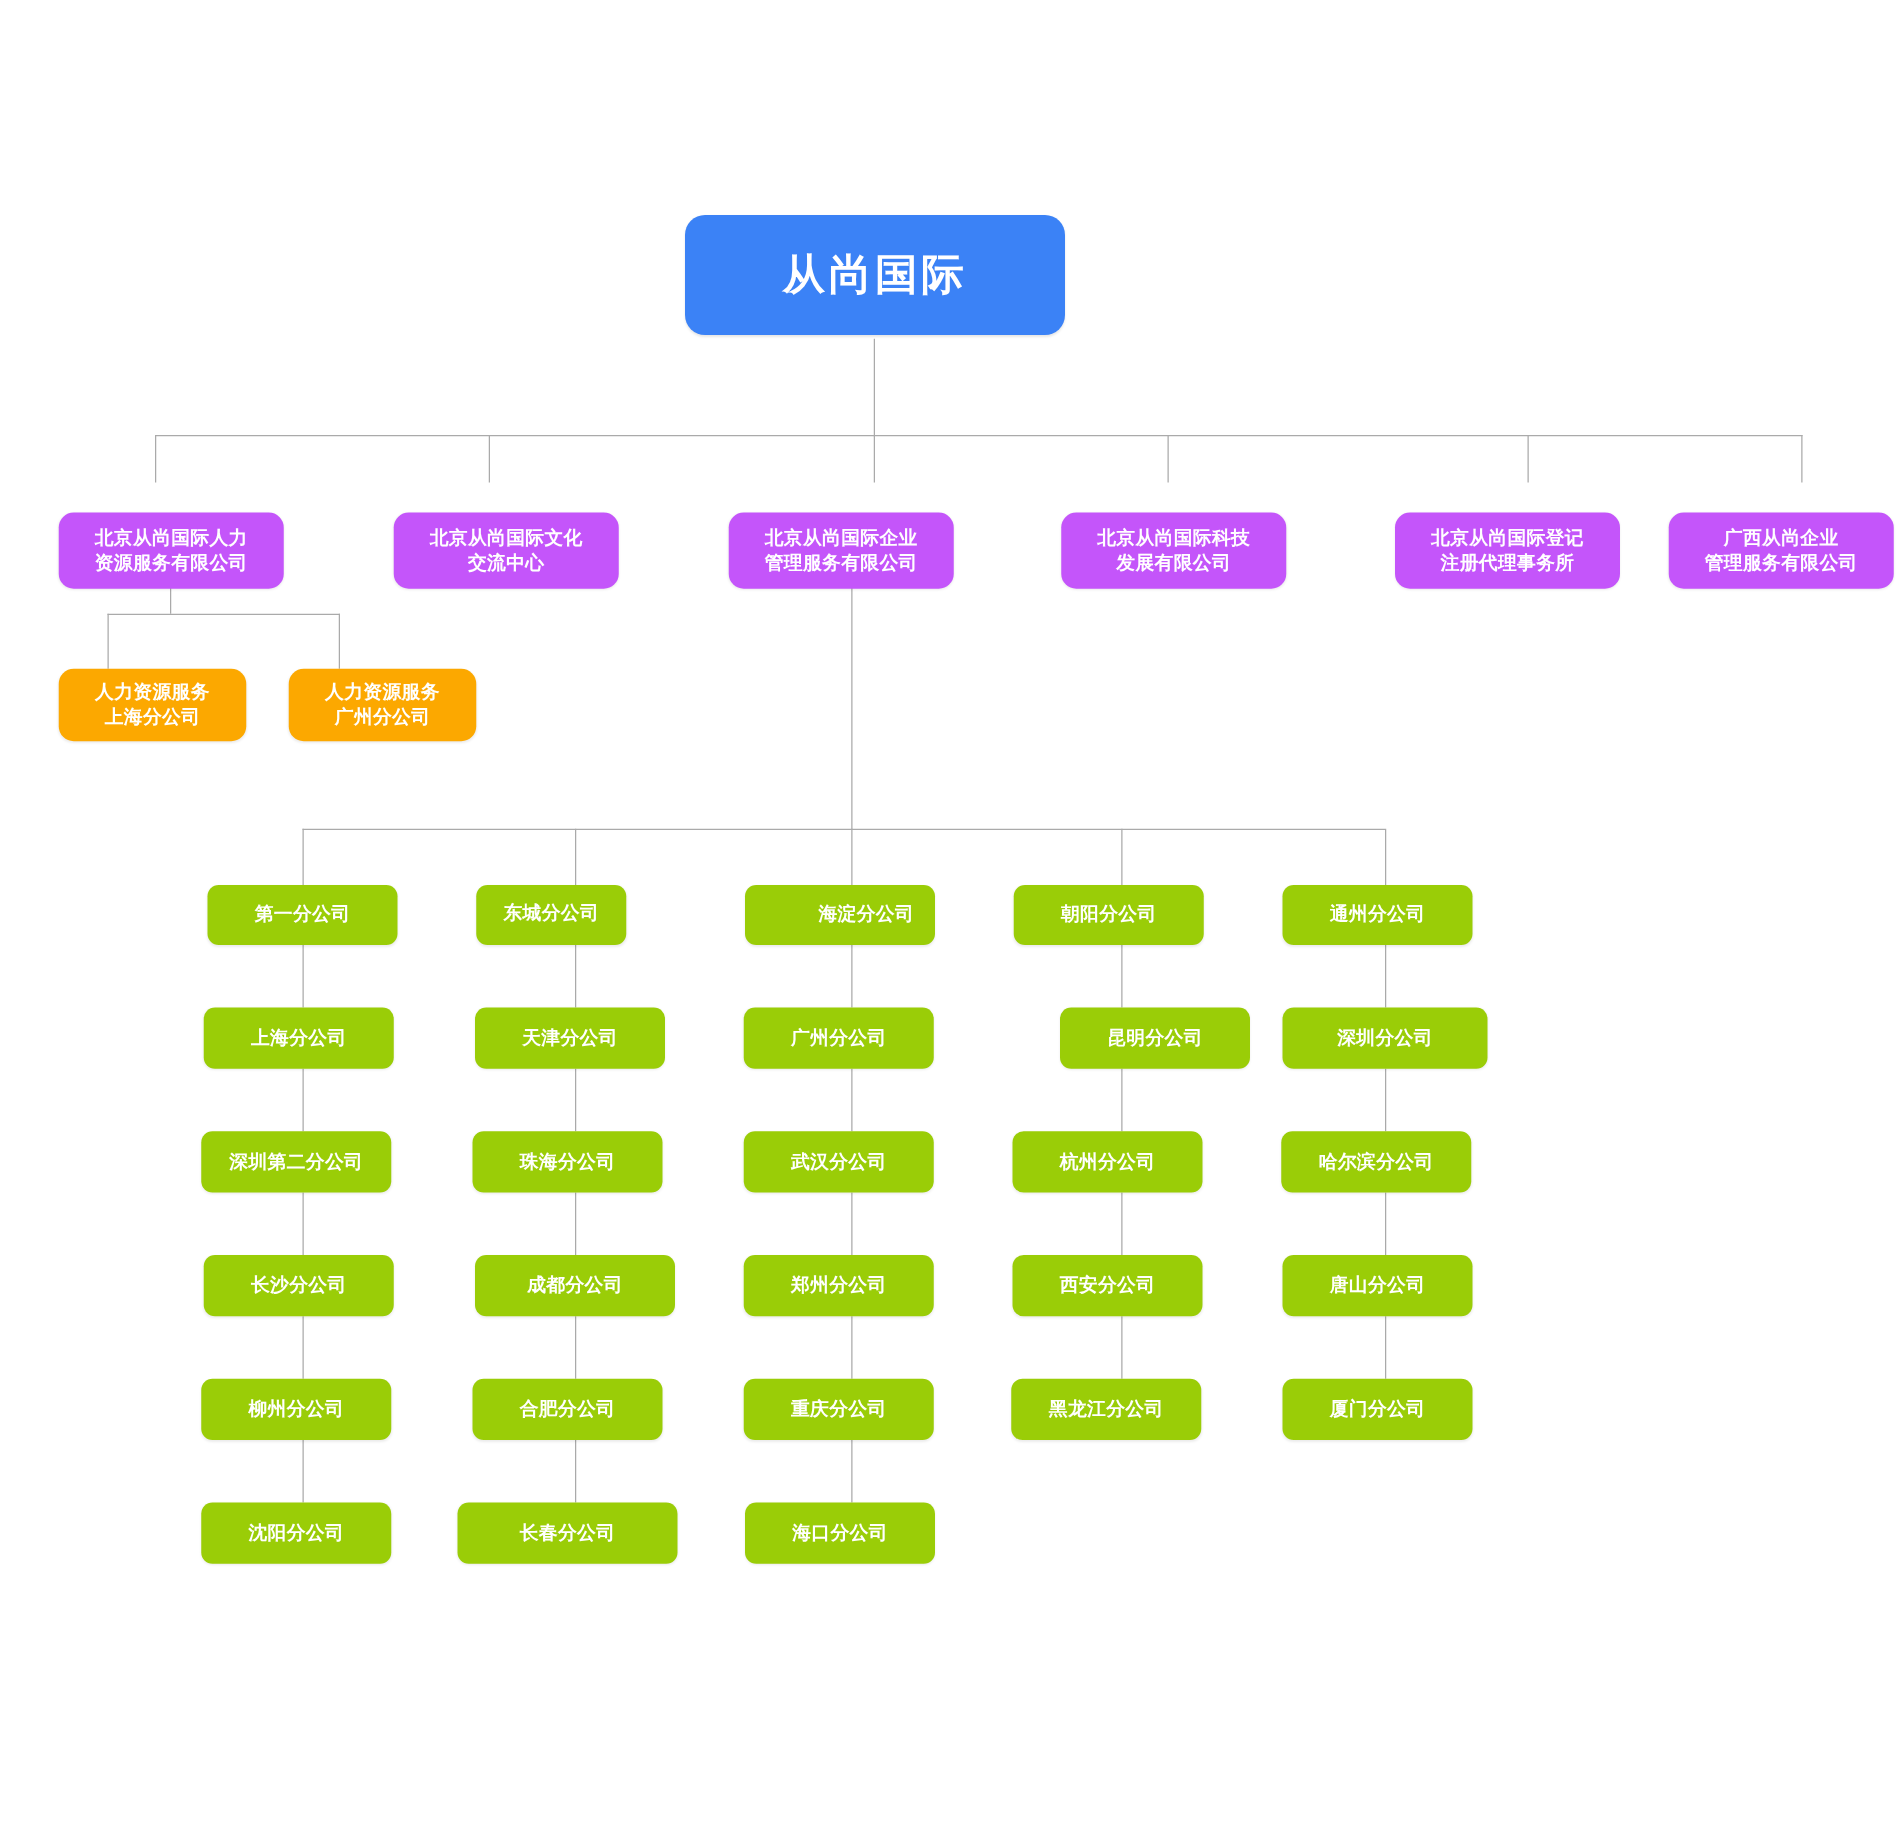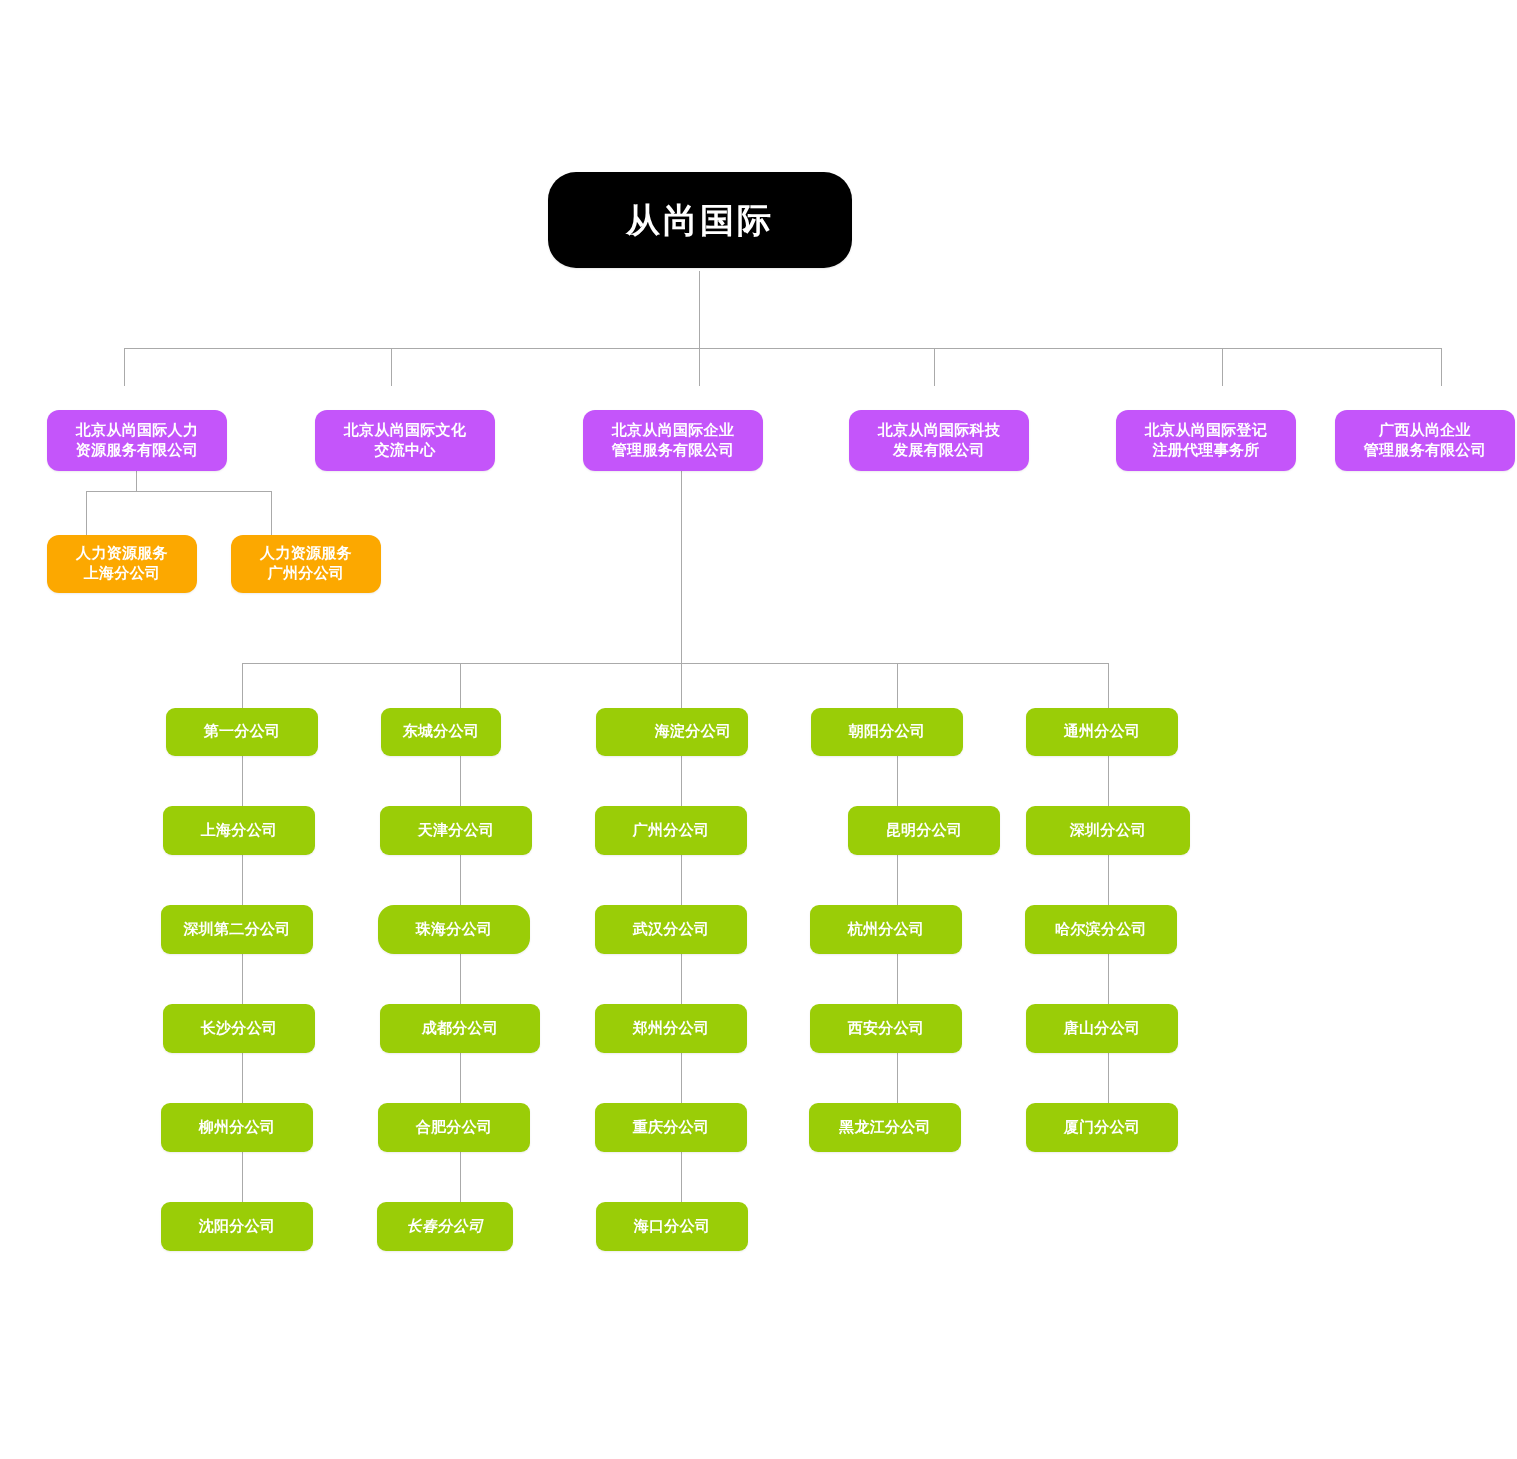--- a/index.html
+++ b/index.html
@@ -35,22 +35,22 @@
     color: #ffffff;
     font-weight: bold;
     line-height: 1.32;
     border-radius: 10px;
     white-space: pre-line;
     letter-spacing: 0.3px;
     user-select: none;
   }
 
   .node-root {
-    background: #000000;
-    border-radius: 28px;
+    background: #3b82f6;
+    border-radius: 16px;
     font-size: 34px;
     letter-spacing: 3px;
     box-shadow: 0 1px 2px rgba(0,0,0,0.10);
   }
 
   .node-div {
     background: #c455fa;
     font-size: 15px;
     border-radius: 12px;
     box-shadow: 0 1px 2px rgba(0,0,0,0.08);
@@ -156,24 +156,24 @@
 
   <div class="node node-branch" style="left:166px; top:708px; width:152px; height:48px;">第一分公司</div>
   <div class="node node-branch" style="left:163px; top:806px; width:152px; height:49px;">上海分公司</div>
   <div class="node node-branch" style="left:161px; top:905px; width:152px; height:49px;">深圳第二分公司</div>
   <div class="node node-branch" style="left:163px; top:1004px; width:152px; height:49px;">长沙分公司</div>
   <div class="node node-branch" style="left:161px; top:1103px; width:152px; height:49px;">柳州分公司</div>
   <div class="node node-branch" style="left:161px; top:1202px; width:152px; height:49px;">沈阳分公司</div>
 
   <div class="node node-branch" style="left:381px; top:708px; width:120px; height:48px;font-family:Liberation Serif, serif;">东城分公司</div>
   <div class="node node-branch" style="left:380px; top:806px; width:152px; height:49px;">天津分公司</div>
-  <div class="node node-branch" style="left:378px; top:905px; width:152px; height:49px;border-radius:16px;">珠海分公司</div>
+  <div class="node node-branch" style="left:378px; top:905px; width:152px; height:49px;">珠海分公司</div>
   <div class="node node-branch" style="left:380px; top:1004px; width:160px; height:49px;">成都分公司</div>
   <div class="node node-branch" style="left:378px; top:1103px; width:152px; height:49px;">合肥分公司</div>
-  <div class="node node-branch" style="left:377px; top:1202px; width:136px; height:49px;font-style:italic;">长春分公司</div>
+  <div class="node node-branch" style="left:366px; top:1202px; width:176px; height:49px;">长春分公司</div>
 
   <div class="node node-branch" style="left:596px; top:708px; width:152px; height:48px;padding-left:42px;">海淀分公司</div>
   <div class="node node-branch" style="left:595px; top:806px; width:152px; height:49px;">广州分公司</div>
   <div class="node node-branch" style="left:595px; top:905px; width:152px; height:49px;">武汉分公司</div>
   <div class="node node-branch" style="left:595px; top:1004px; width:152px; height:49px;">郑州分公司</div>
   <div class="node node-branch" style="left:595px; top:1103px; width:152px; height:49px;">重庆分公司</div>
   <div class="node node-branch" style="left:596px; top:1202px; width:152px; height:49px;">海口分公司</div>
 
   <div class="node node-branch" style="left:811px; top:708px; width:152px; height:48px;">朝阳分公司</div>
   <div class="node node-branch" style="left:810px; top:806px; width:152px; height:49px;margin-left:38px;">昆明分公司</div>

